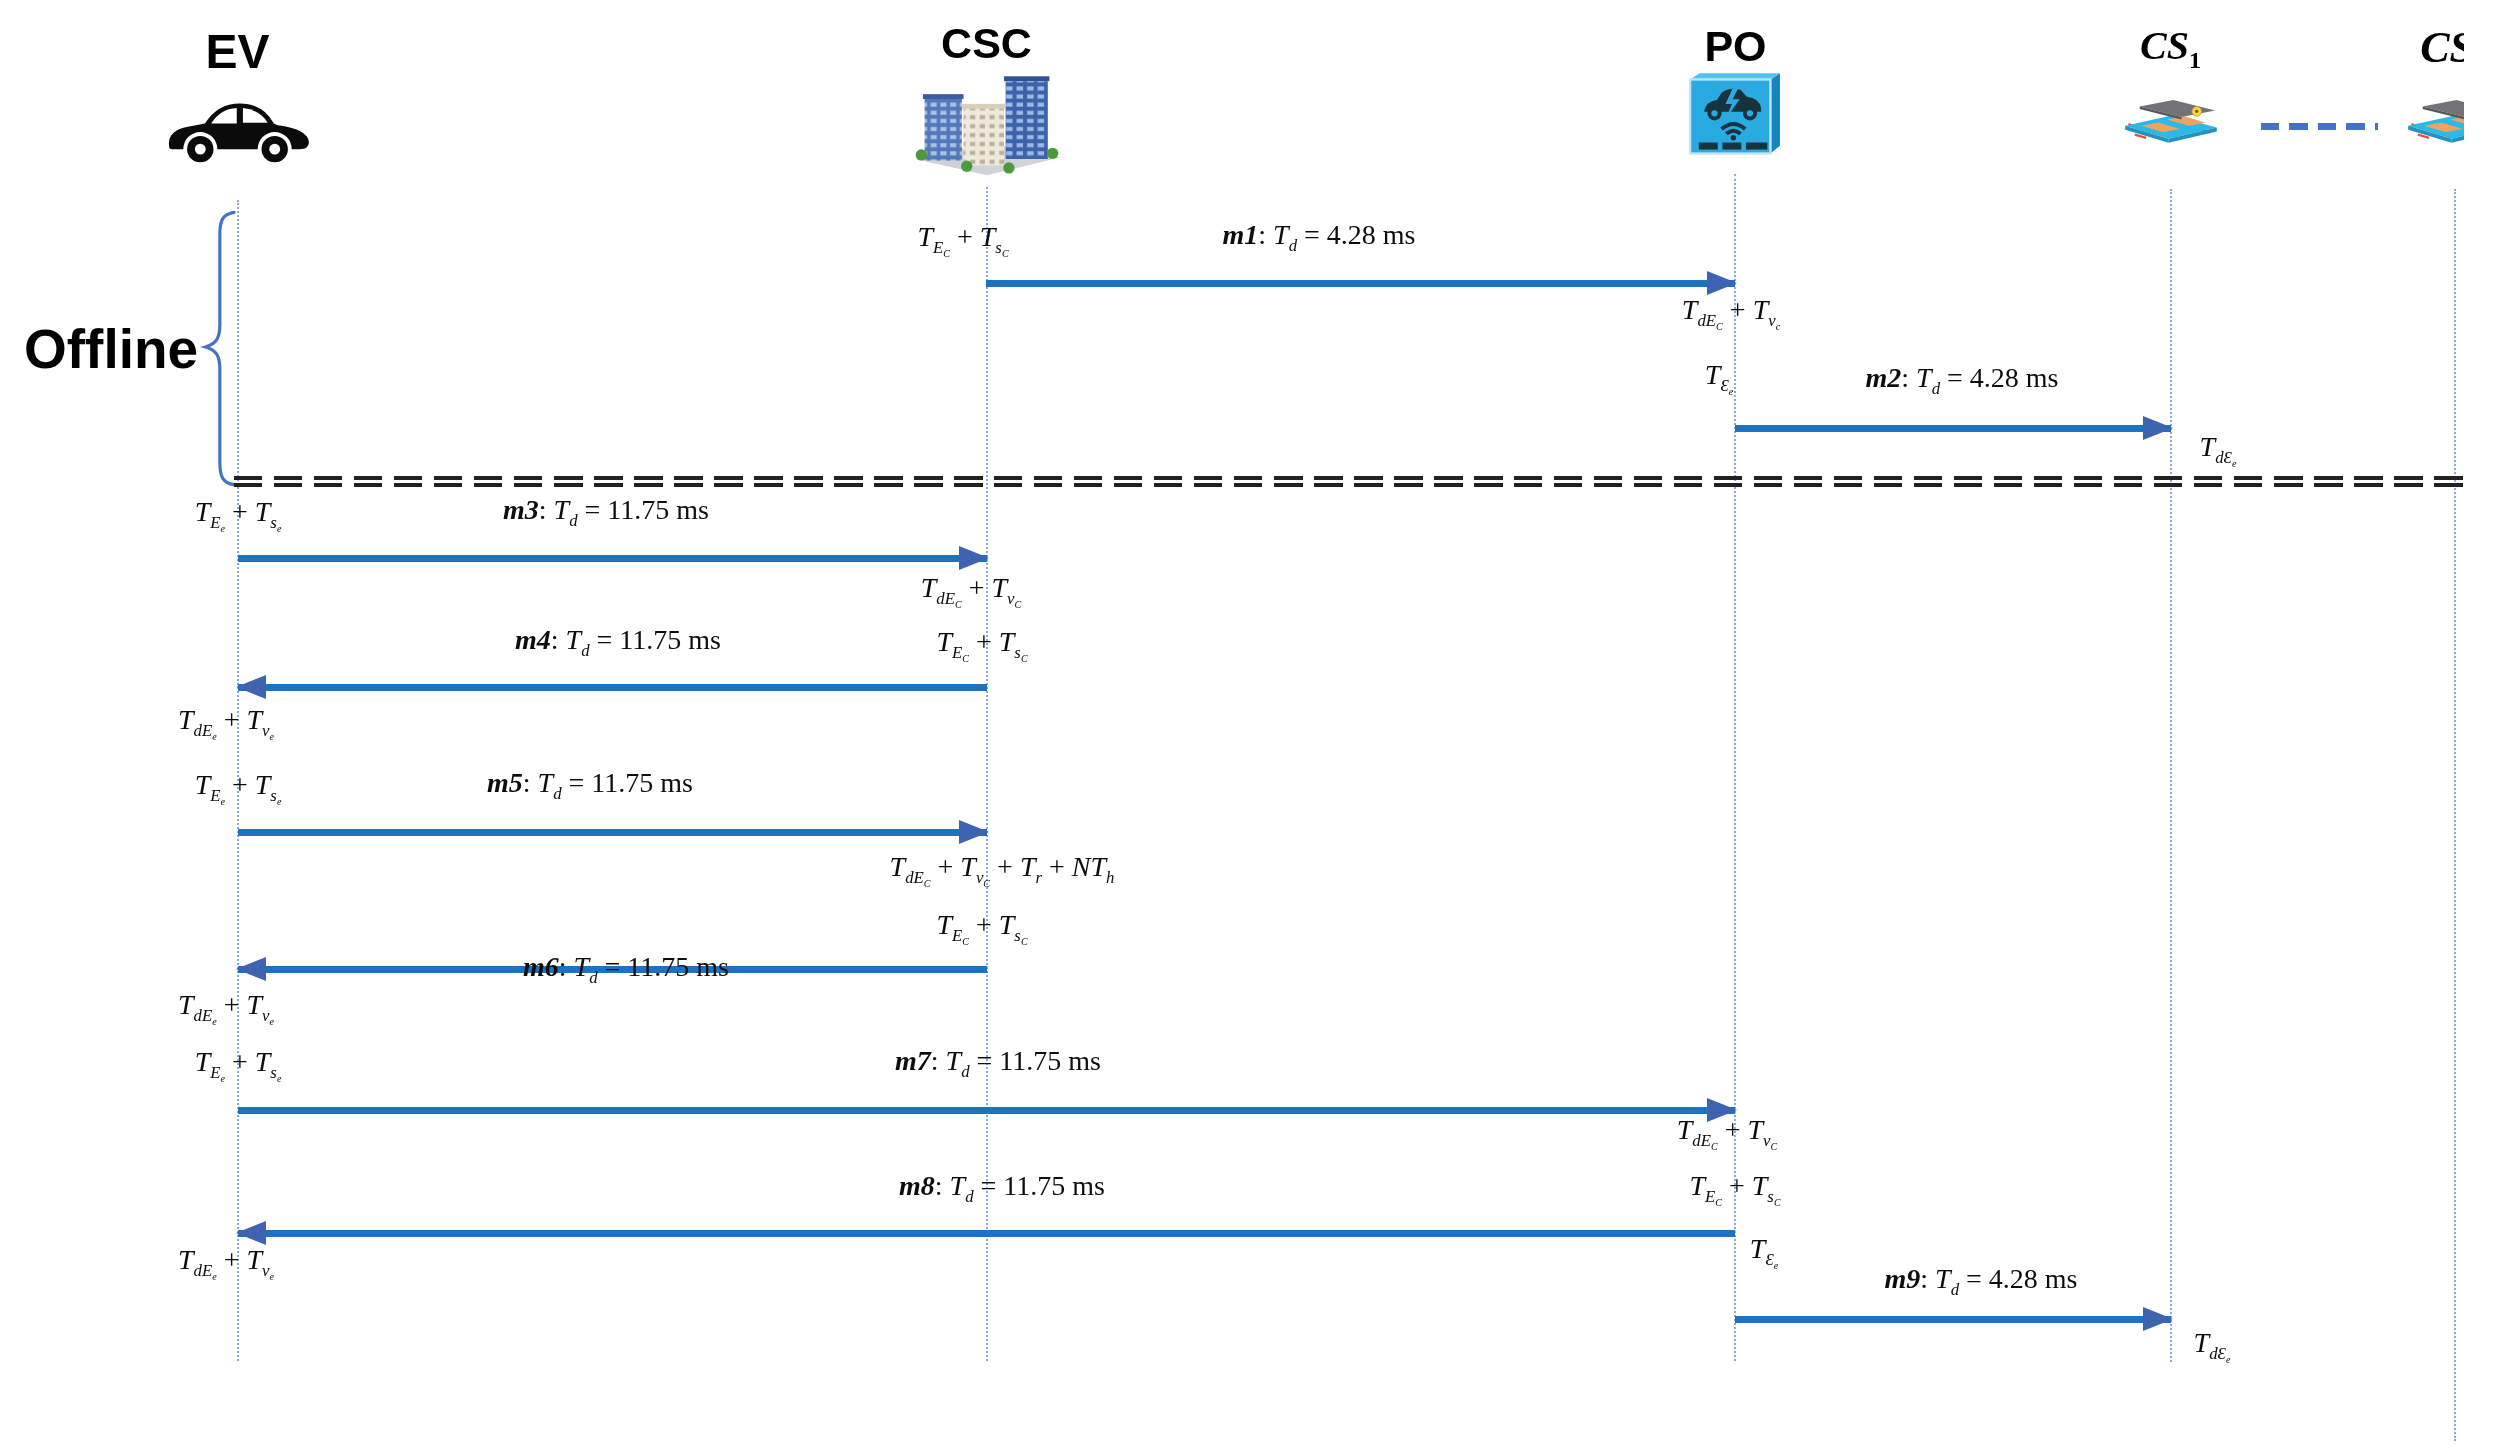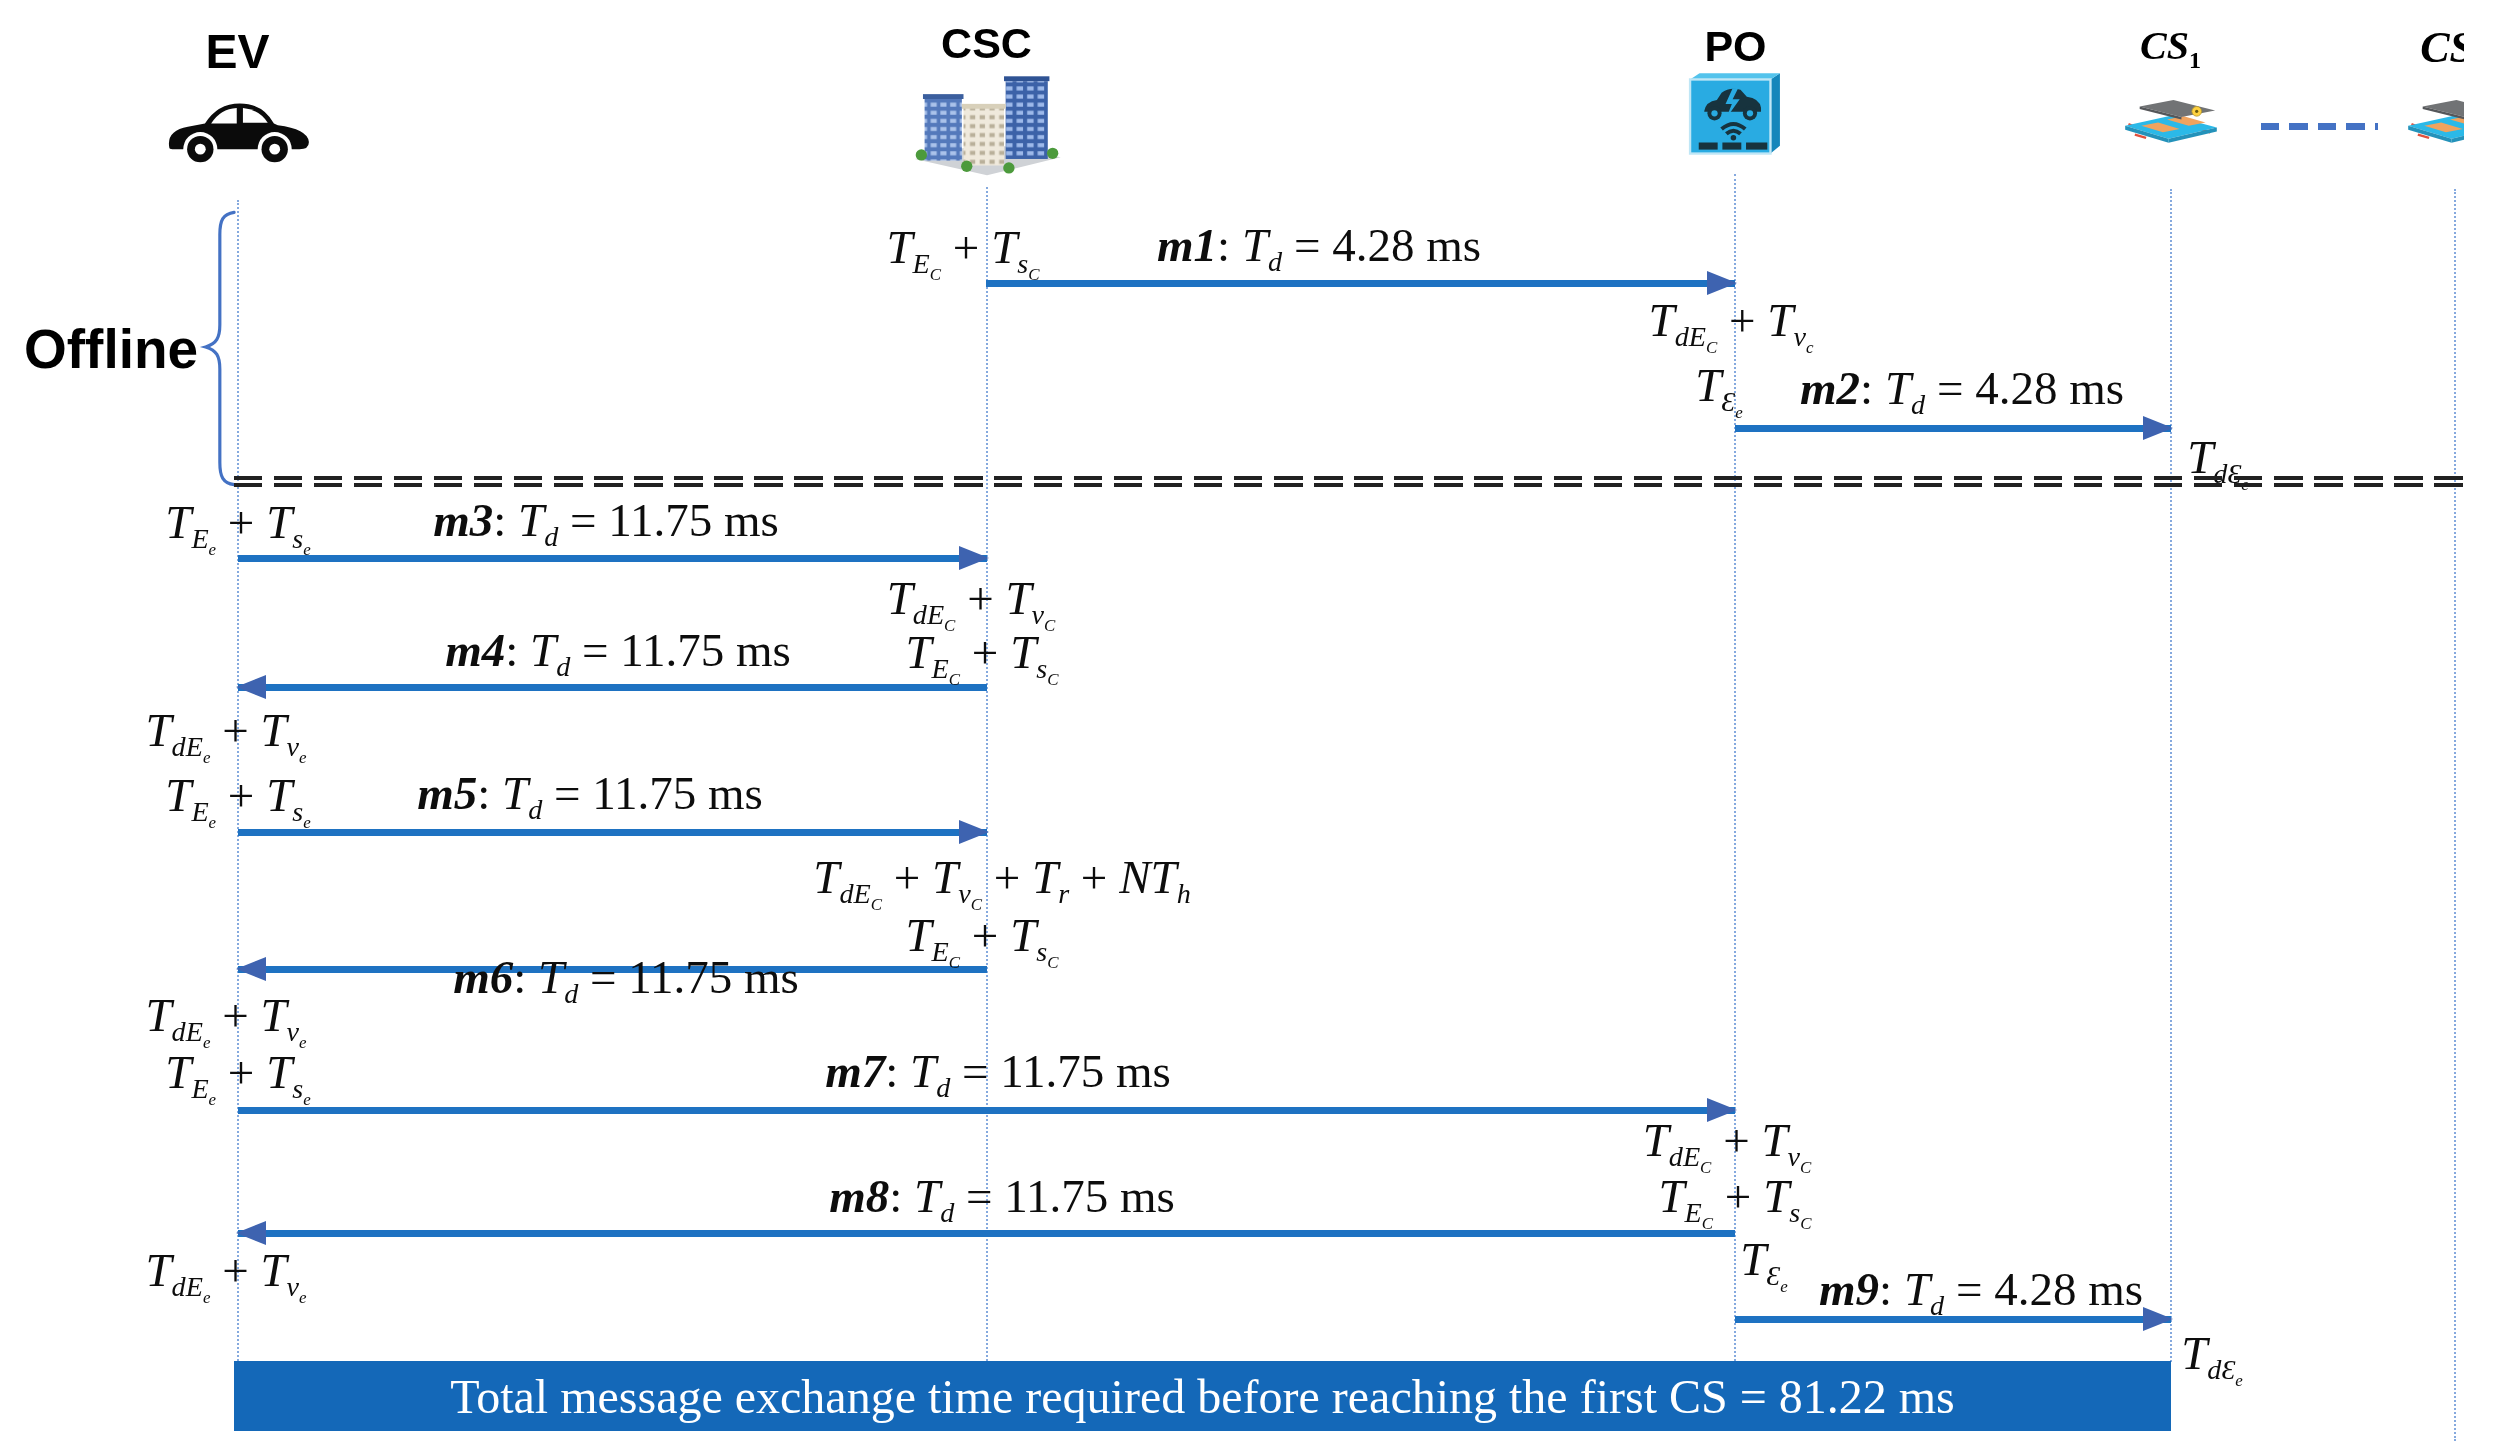--- a/index.html
+++ b/index.html
@@ -12,21 +12,21 @@
   .ent-icon{position:absolute;}
   .ent-icon svg{width:100%;height:100%;display:block;}
   .lifeline{position:absolute;width:0;border-left:2.4px dotted var(--lifeline);}
   
   .arrow{position:absolute;height:7.1px;background:var(--arrow);}
   .head{position:absolute;width:0;height:0;border-top:12px solid transparent;border-bottom:12px solid transparent;top:-8.7px;}
   .head.right{right:-2.4px;border-left:30px solid var(--arrowhead);}
   .head.left{left:-2.4px;border-right:30px solid var(--arrowhead);}
   
   .mlabel{position:absolute;transform:translateX(-50%);white-space:nowrap;
-          font-family:"Liberation Serif",serif;font-size:47px;color:#0d0d0d;line-height:1.08;}
+          font-family:"Liberation Serif",serif;font-size:28px;color:#0d0d0d;line-height:1.08;}
   .mlabel b i{font-weight:700;}
   sub{font-size:60%;line-height:0;}
   
   .offline-label{position:absolute;font-family:"Liberation Sans",sans-serif;font-weight:700;
                  font-size:55px;color:#000;white-space:nowrap;}
   .brace{position:absolute;}
   
   .separator{position:absolute;}
   .separator .dash{height:4px;background:repeating-linear-gradient(90deg,var(--separator) 0 28.5px,transparent 28.5px 40px);}
   .separator .dash.first{margin-bottom:3.2px;}
@@ -208,17 +208,14 @@
   </svg>
   <div class="offline-label" style="left:24px;top:317px;">Offline</div>
 
   <div class="separator" style="left:234px;top:476px;width:2279px;">
     <div class="dash first"></div>
     <div class="dash"></div>
   </div>
 
   <div class="cs-dashes" style="left:2261px;top:123px;width:117px;height:7.1px;"></div>
 
-  <div class="summary-bar" style="left:234px;top:1361px;width:1937px;height:70px;">
-    <span>Total message exchange time required before reaching the first CS = 81.22 ms</span>
-  </div>
 </div>
 
 
 </body></html>

